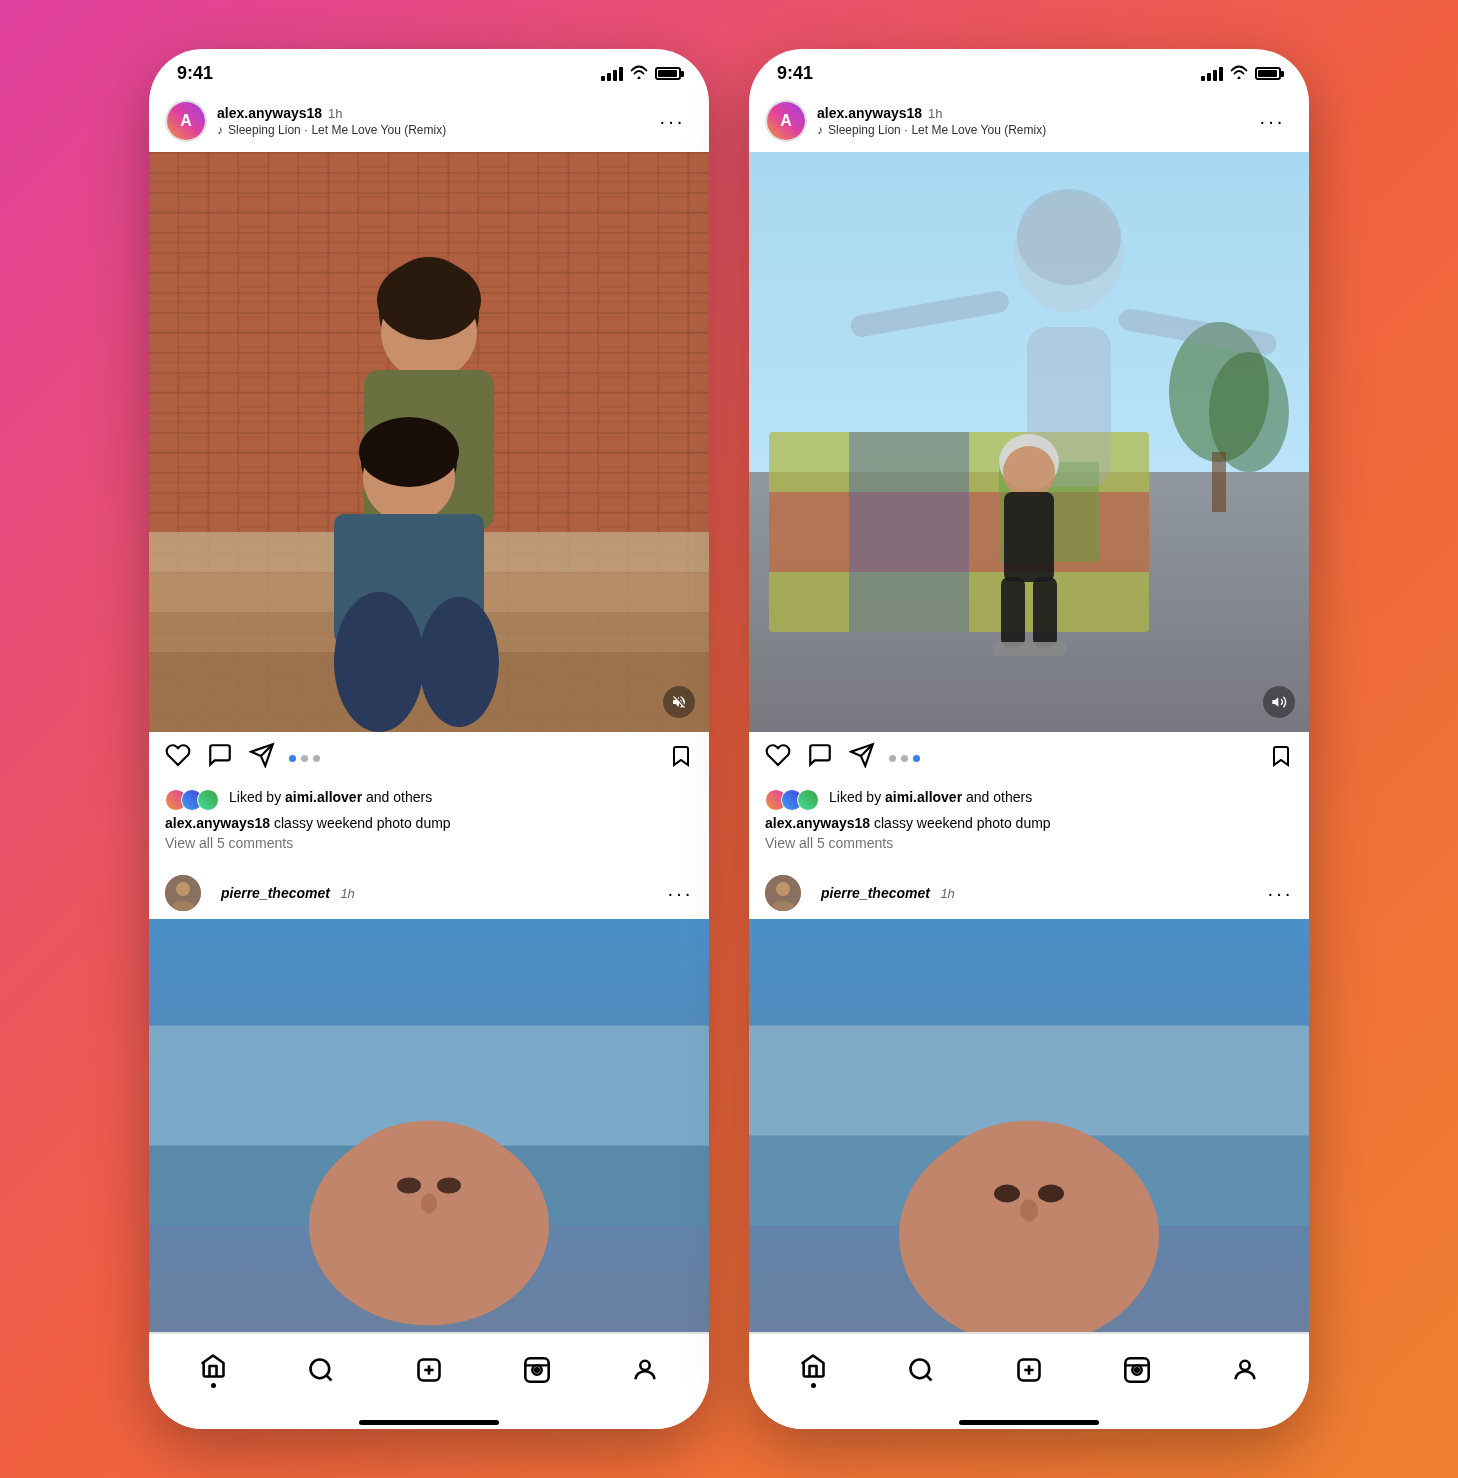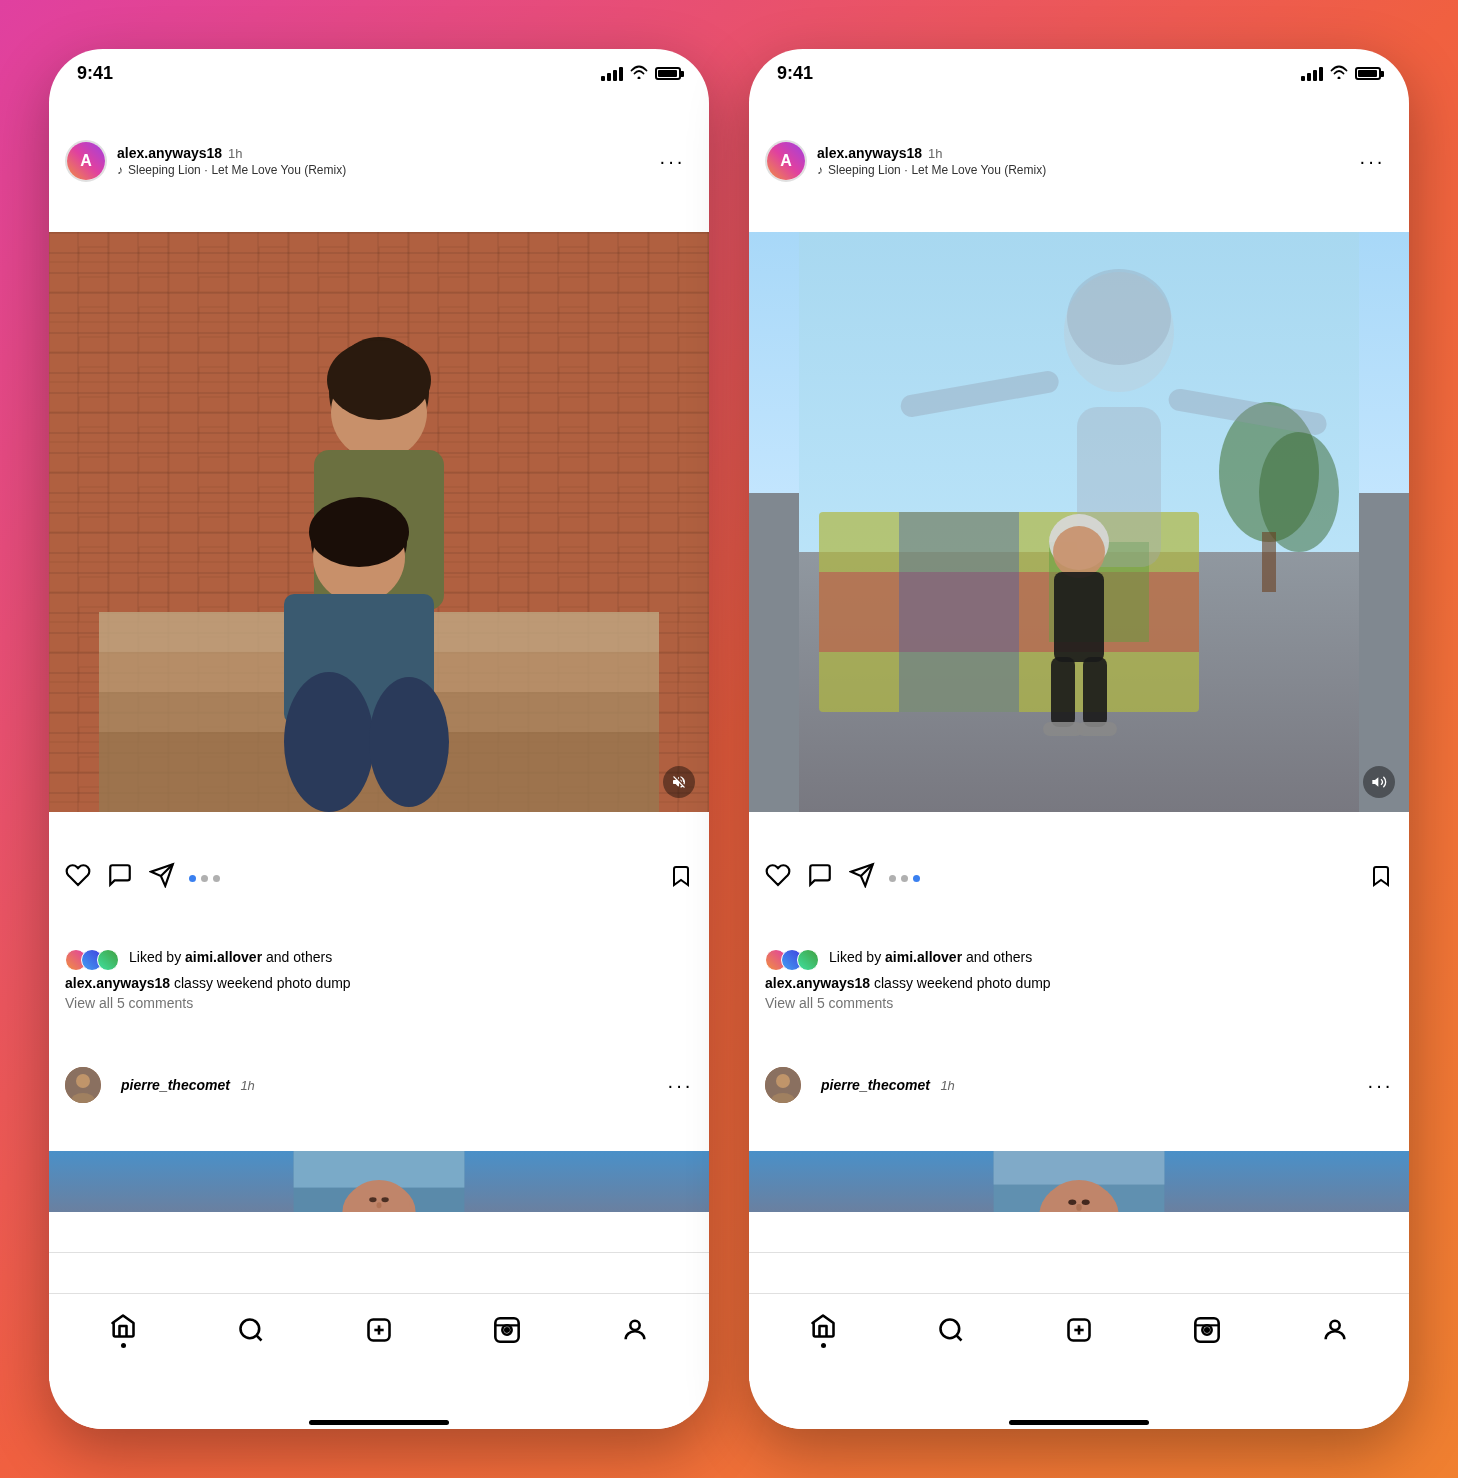--- a/index.html
+++ b/index.html
@@ -8,30 +8,29 @@
       height: 1478px;
       background: linear-gradient(135deg, #e040a0 0%, #f06040 50%, #f08030 100%);
       display: flex;
       align-items: center;
       justify-content: center;
       gap: 40px;
       font-family: -apple-system, BlinkMacSystemFont, 'Helvetica Neue', Arial, sans-serif;
     }
 
     .phone {
-      width: 660px;
+      width: 560px;
       height: 1380px;
       background: #fff;
       border-radius: 54px;
       overflow: hidden;
       position: relative;
       box-shadow: 0 20px 60px rgba(0,0,0,0.3);
       display: flex;
       flex-direction: column;
-      gap: 40px;
     }
 
     
     .status-bar {
       display: flex;
       justify-content: space-between;
       align-items: center;
       padding: 14px 28px 6px;
       font-size: 17px;
       font-weight: 600;
@@ -266,21 +265,21 @@
     .caption-row {
       font-size: 14px;
       color: #000;
       margin-bottom: 4px;
     }
     .caption-row strong { font-weight: 700; }
     .view-comments {
       font-size: 14px;
       color: #737373;
       cursor: pointer;
-      margin-bottom: 0;
+      margin-bottom: 8px;
     }
 
     
     .comment-row {
       display: flex;
       align-items: center;
       padding: 8px 16px;
       flex-shrink: 0;
     }
     .comment-avatar {

